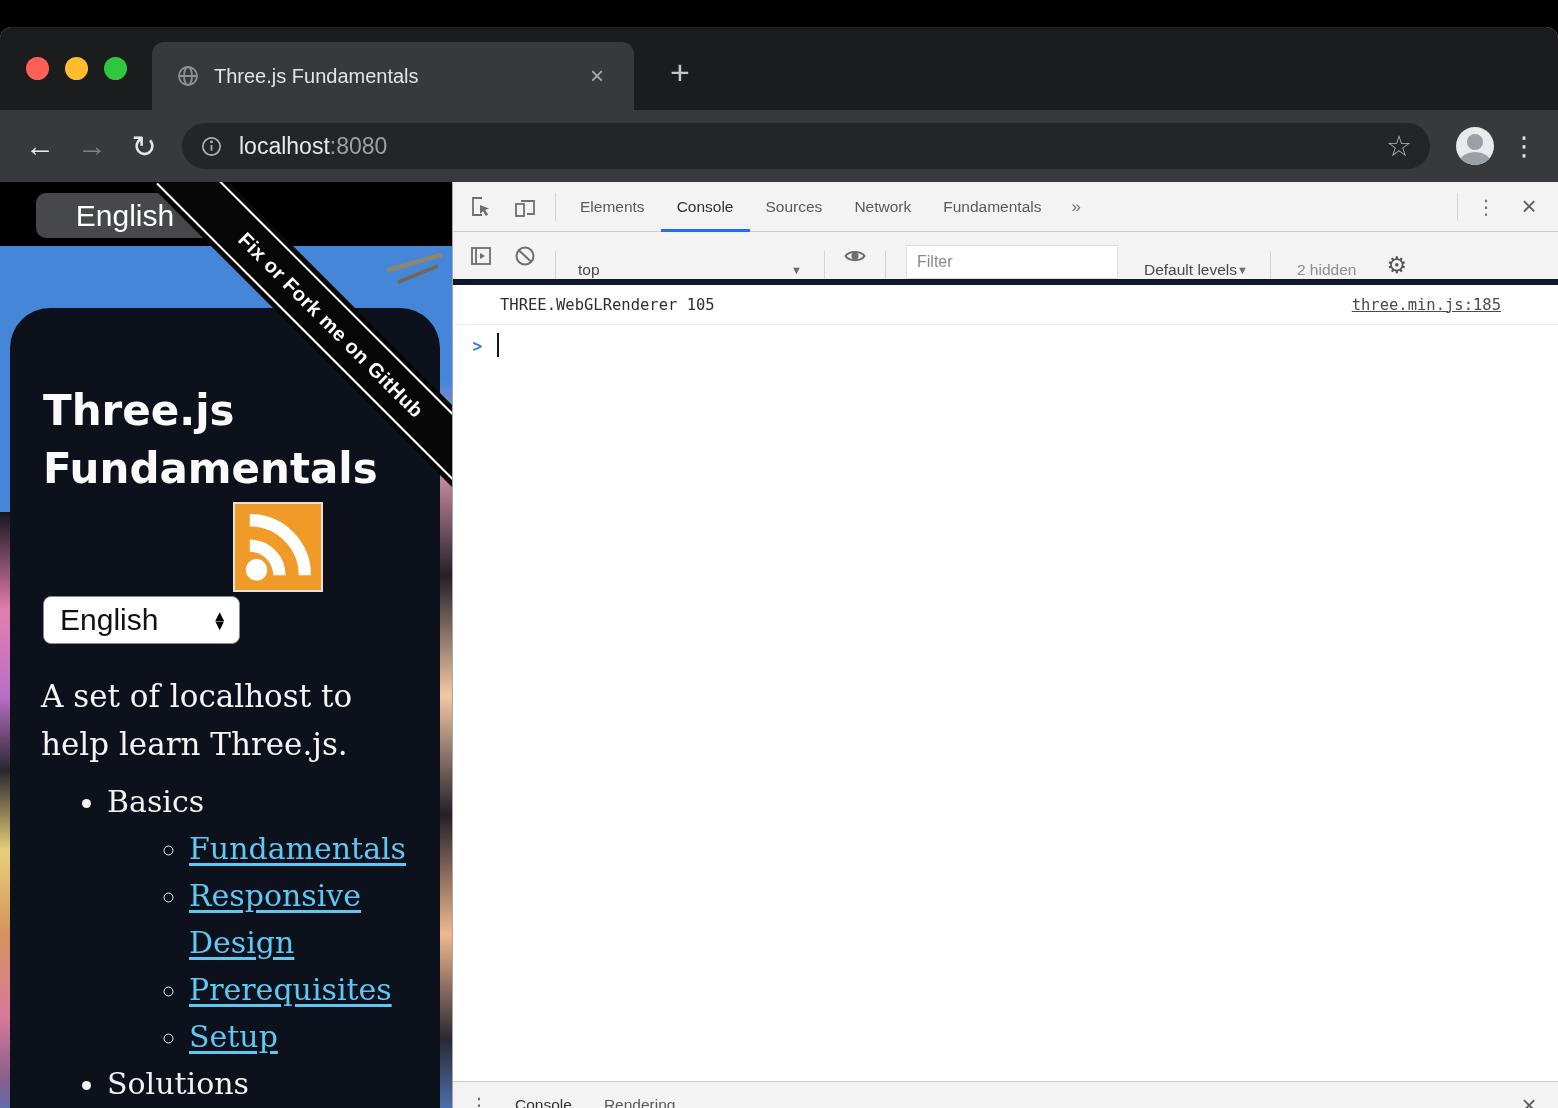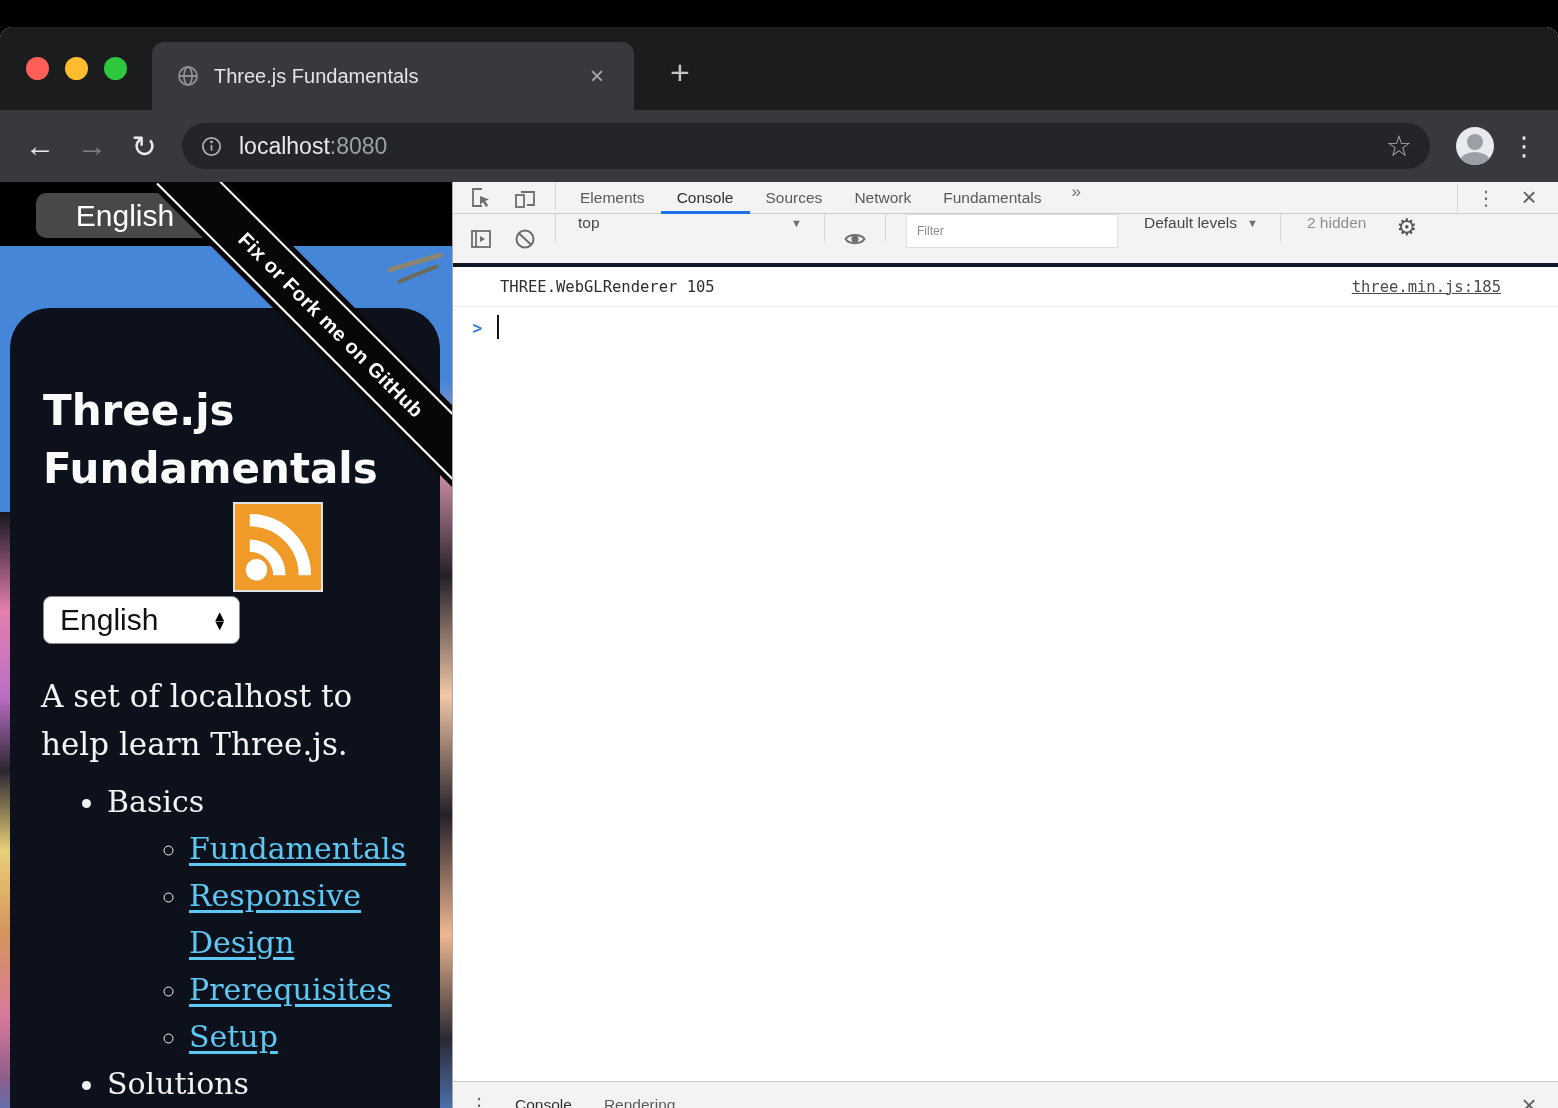--- a/index.html
+++ b/index.html
@@ -94,37 +94,37 @@
   .ribbon {
     position:absolute; left:108px; top:114px; width:446px; height:58px; background:#070707;
     transform:rotate(45deg); z-index:5; display:flex; align-items:center; justify-content:center;
   }
   .ribbon .rl { position:absolute; left:0; right:0; height:2px; background:#fff; }
   .ribbon .rl.top { top:5px; } .ribbon .rl.bot { bottom:5px; }
   .ribbon .rtext { color:#fff; font-weight:bold; font-size:20px; letter-spacing:0.5px; }
 
   
   .devtools { flex:1; min-width:0; display:flex; flex-direction:column; background:#fff; border-left:1px solid #a8a8a8; }
-  .dt-tabbar { flex:none; height:32px; background:#f3f3f3; border-bottom:1px solid #ccc; display:flex; color:#5a5a5a; font-size:15.5px; padding:0 6px; }
+  .dt-tabbar { flex:none; height:50px; background:#f3f3f3; border-bottom:1px solid #ccc; display:flex; align-items:center; color:#5a5a5a; font-size:15.5px; padding:0 6px; }
   .dt-iconbtn { width:44px; height:100%; display:flex; align-items:center; justify-content:center; color:#6e6e6e; }
   .dt-iconbtn svg { width:24px; height:24px; }
   .dt-sep { width:1px; height:28px; background:#d4d4d4; margin:0 8px; flex:none; }
   .dt-tab { padding:0 16px; height:100%; display:flex; align-items:center; position:relative; white-space:nowrap; }
   .dt-tab.active { color:#303030; }
   .dt-tab.active::after { content:""; position:absolute; left:0; right:0; bottom:-1px; height:3px; background:#1a73e8; }
   .dt-more { padding:0 14px; font-size:17px; color:#6e6e6e; }
   .dt-right { margin-left:auto; display:flex; align-items:center; height:100%; }
   .dt-vdots { width:40px; text-align:center; color:#6e6e6e; font-size:20px; }
   .dt-close { width:46px; text-align:center; color:#5f5f5f; font-size:26px; }
-  .dt-toolbar { flex:none; height:53px; background:#f3f3f3; border-bottom:4px solid #0f172a; display:flex; align-items:flex-start; color:#5a5a5a; font-size:15.5px; padding:0 6px; }
+  .dt-toolbar { flex:none; height:53px; background:#f3f3f3; border-bottom:6px solid #0f172a; display:flex; align-items:flex-end; color:#5a5a5a; font-size:15.5px; padding:0 6px; }
   .ctx-select { width:252px; display:flex; align-items:center; justify-content:space-between; padding:0 14px; color:#474747; }
   .ctx-arrow { font-size:11px; color:#6e6e6e; }
-  .filter-input { width:212px; height:34px; border:1px solid #dedede; background:#fff; font-size:12px; padding:15px 10px; margin:0 12px; color:#333; font-family:"Liberation Sans", sans-serif; }
+  .filter-input { width:212px; height:34px; border:1px solid #dedede; background:#fff; font-size:16px; padding:15px 10px; margin:0 12px; color:#333; font-family:"Liberation Sans", sans-serif; }
   .filter-input::placeholder { color:#8a8a8a; }
-  .levels { display:flex; align-items:center; gap:10px; padding:0 14px; color:#474747; }
+  .levels { display:flex; align-items:center; padding:0 14px; color:#474747; }
   .hidden-count { color:#8e8e8e; padding:0 18px; }
   .gear { font-size:23px; color:#565656; padding:0 12px; }
   .msg-row { flex:none; height:40px; display:flex; align-items:center; justify-content:space-between; padding:0 57px 0 47px; border-bottom:1px solid #ededed; font-family:"DejaVu Sans Mono", monospace; font-size:15.5px; color:#2e2e2e; }
   .msg-src { color:#4b4b4b; text-decoration:underline; }
   .prompt-row { flex:none; height:40px; display:flex; align-items:center; padding-left:19px; font-family:"DejaVu Sans Mono", monospace; font-size:18px; }
   .chev { color:#3b78e7; font-weight:bold; transform:scaleX(0.9); }
   .caret { width:2.5px; height:24px; background:#151515; margin-left:14px; }
   .console-space { flex:1; background:#fff; }
   .drawer { flex:none; height:47px; background:#f3f3f3; border-top:1px solid #c9c9c9; display:flex; align-items:center; color:#5a5a5a; font-size:15.5px; padding:0 6px; }
   .drawer .dt-tab.active::after { bottom:0; }

